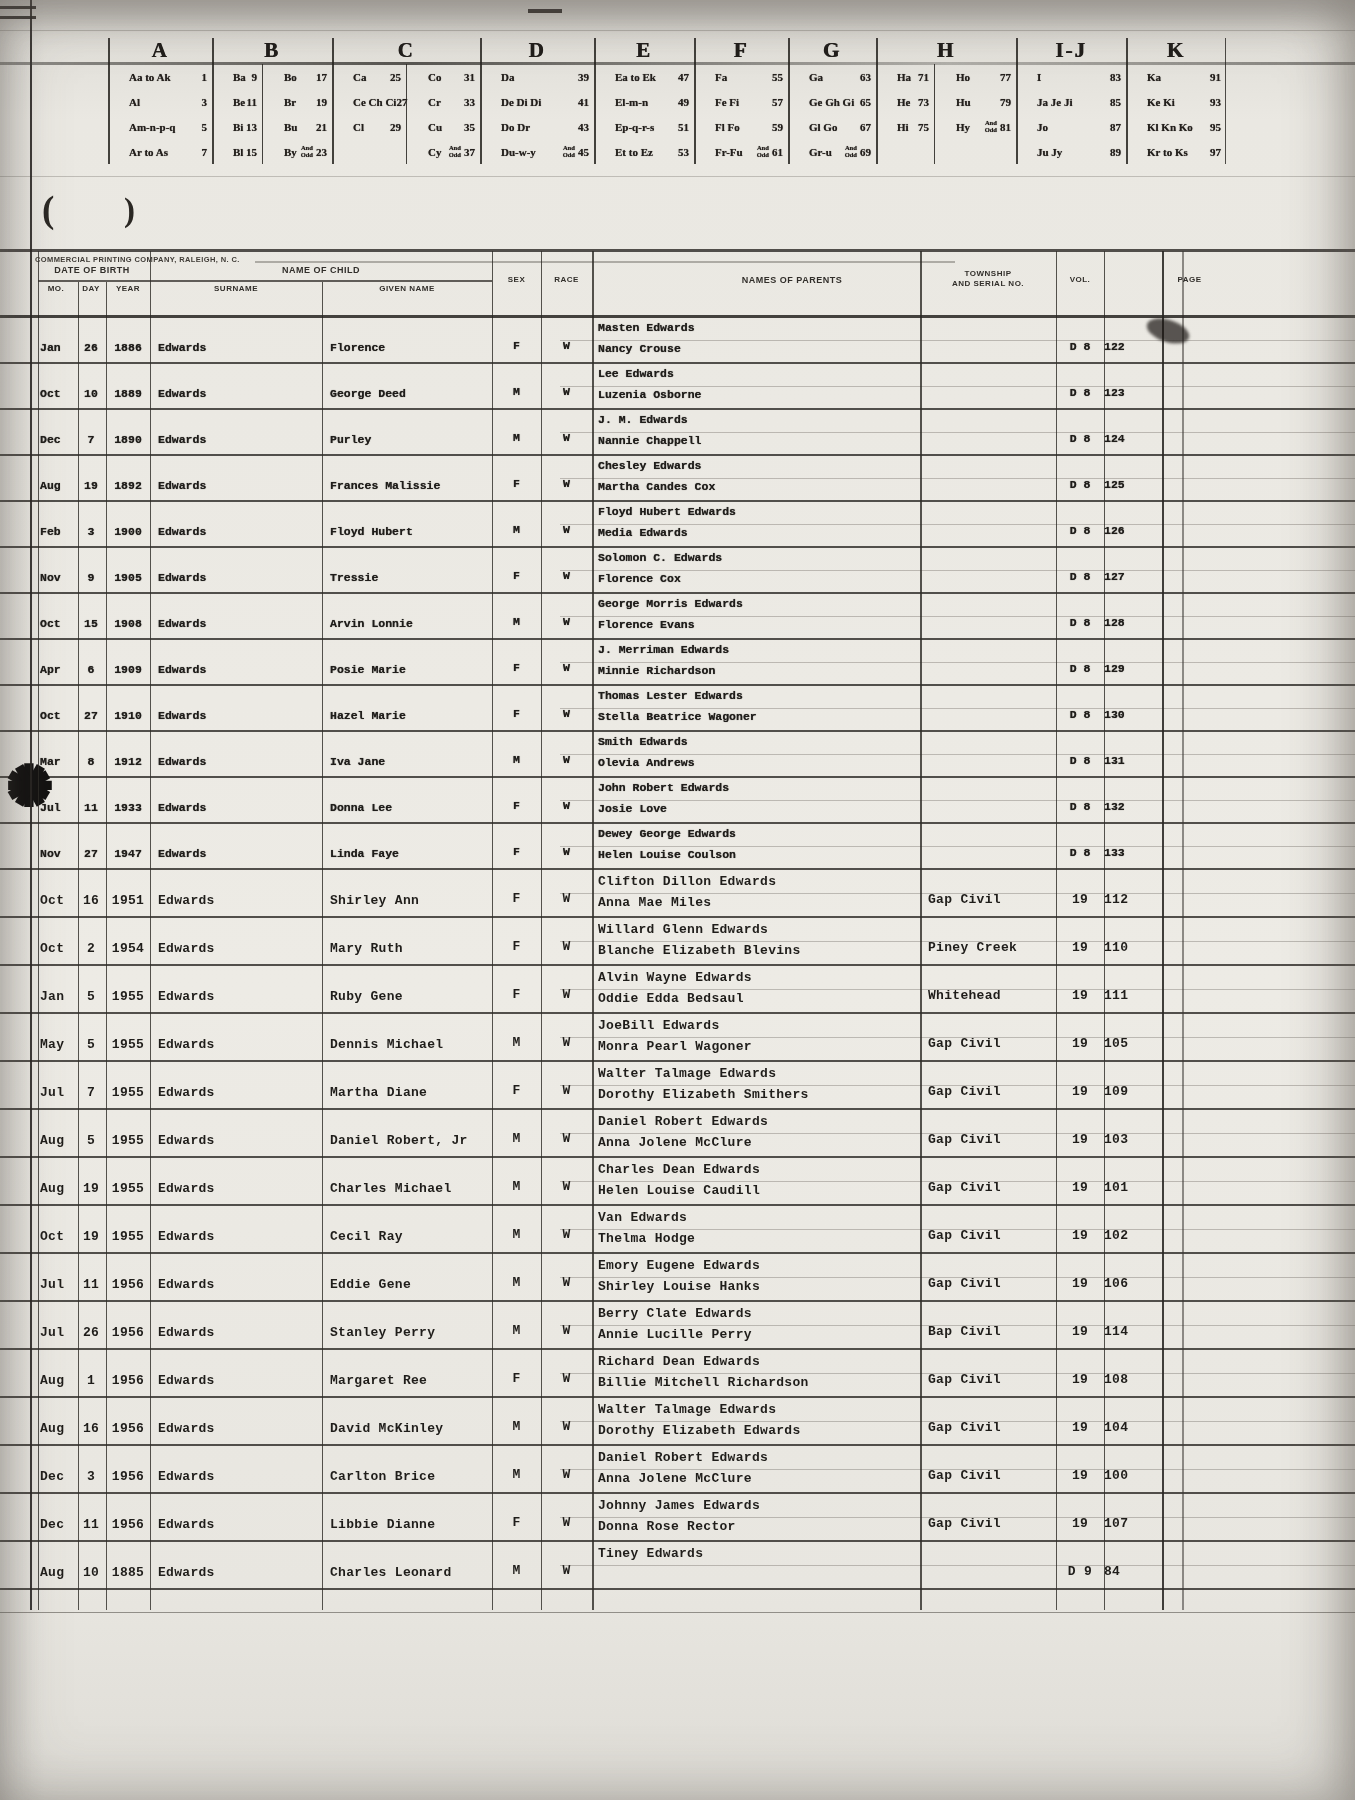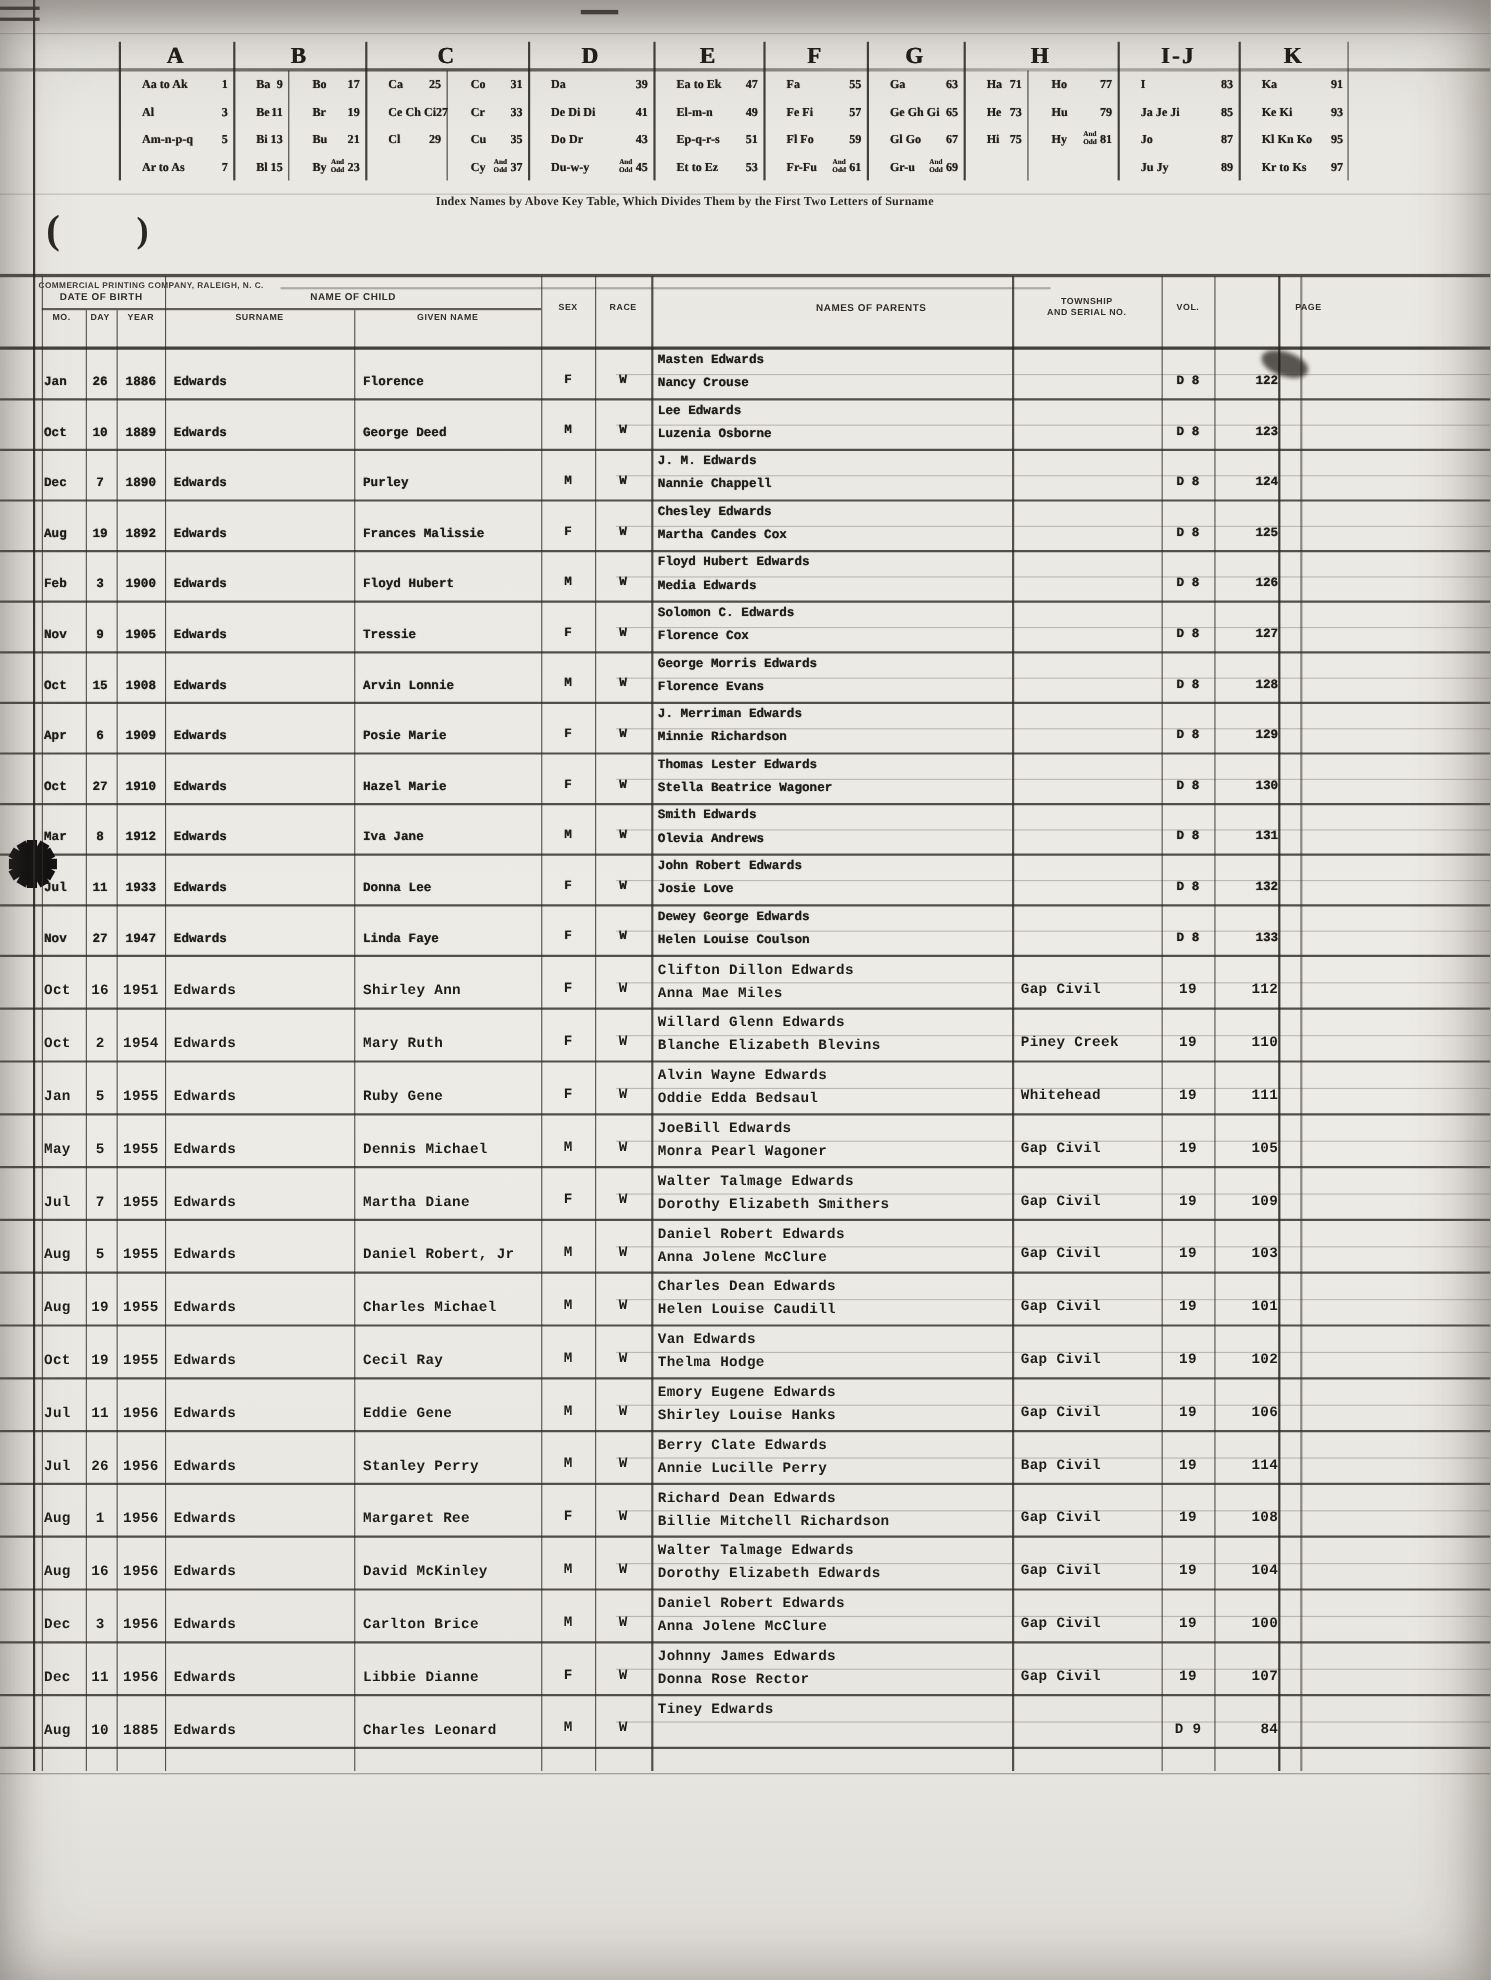--- a/index.html
+++ b/index.html
@@ -69,21 +69,21 @@
   .c-surname{left:158px;bottom:8px;}
   .c-given{left:330px;bottom:8px;}
   .c-sex{left:492px;width:49px;bottom:10px;text-align:center;}
   .c-race{left:541px;width:51px;bottom:10px;text-align:center;}
   .c-father{left:598px;top:3px;}
   .c-mother{left:598px;top:24px;}
   .rec.new .c-father{top:4px;}
   .rec.new .c-mother{top:25px;}
   .c-town{left:928px;bottom:9px;}
   .c-vol{left:1056px;width:48px;bottom:9px;text-align:center;}
-  .c-page{left:1104px;width:58px;bottom:9px;text-align:right;}
+  .c-page{left:1104px;width:58px;bottom:9px;text-align:left;}
   .mid{position:absolute;left:560px;right:0;top:50%;height:1px;background:rgba(75,70,63,.30);}
   .tail{height:22px;border-bottom:1.5px solid rgba(60,56,50,.5);}
 
   
   .vlines{position:absolute;inset:0;pointer-events:none;z-index:3;}
   .vl{position:absolute;background:rgba(45,42,38,.8);}
 
   
   .star{position:absolute;left:-6px;top:-26px;width:70px;height:70px;z-index:8;color:#121110;}
   .star span{position:absolute;left:0;top:0;font-size:60px;line-height:70px;width:70px;text-align:center;}
@@ -409,21 +409,20 @@
             </div>
             <div class="k-entry">
               <span>Kr to Ks</span>
               <span class="k-n">97</span>
             </div>
           </div>
         </div>
       </div>
     </div>
 
-  <div class="caption">Index Names by Above Key Table, Which Divides Them by the First Two Letters of Surname</div>
   <span class="paren open">(</span>
   <span class="paren close">)</span>
 
   <div class="topline"></div>
   <div class="credit">COMMERCIAL PRINTING COMPANY, RALEIGH, N. C.</div>
   <div class="credit-smear"></div>
 
   <div class="thead">
     <div class="h hg" style="left:34px;width:116px;top:14px;">DATE OF BIRTH</div>
     <div class="hline" style="left:38px;width:112px;top:29px;"></div>

